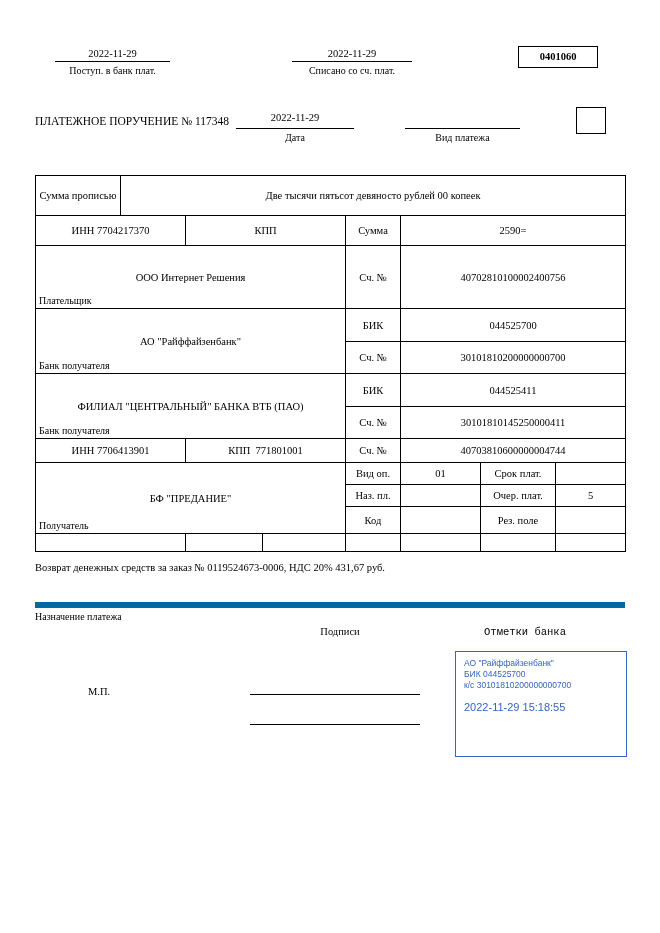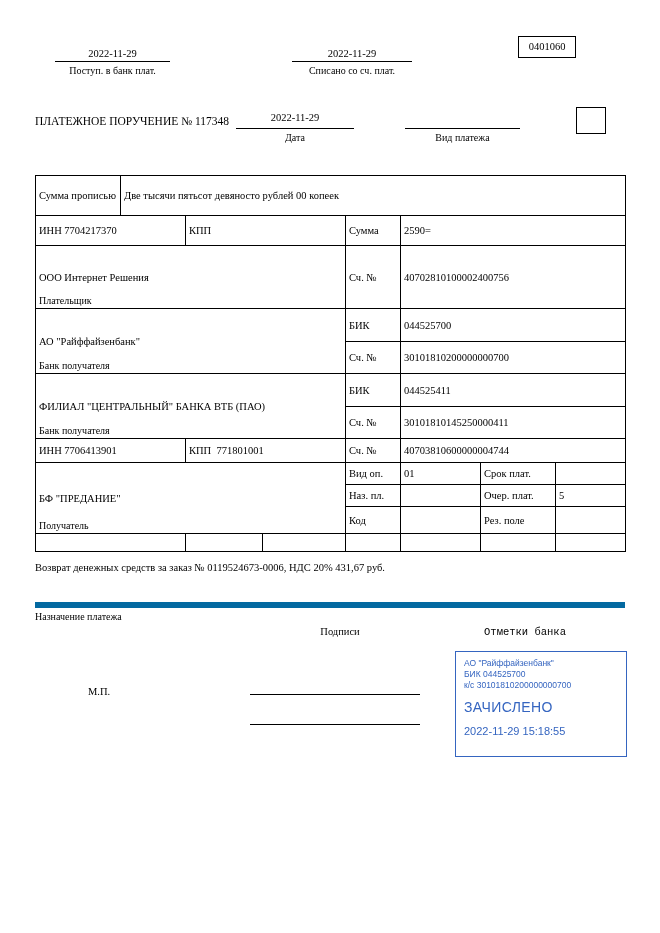--- a/index.html
+++ b/index.html
@@ -16,21 +16,21 @@
   .date-block .lbl { display:block; font-size:10px; padding-top:3px; }
 
   .form-code-box { border:1px solid #000; text-align:center; line-height:20px; font-size:10.5px; }
 
   .title-text { font-size:11.5px; white-space:nowrap; }
   .uline { border-bottom:1px solid #000; text-align:center; font-size:10.5px; }
   .small-lbl { font-size:10px; text-align:center; }
   .type-box { border:1px solid #000; }
 
   table.pay { border-collapse:collapse; table-layout:fixed; background:#fff; }
-  table.pay td { border:1px solid #000; font-size:10.5px; padding:1px 3px; vertical-align:middle; overflow:hidden; }
+  table.pay td { border:1px solid #000; font-size:10.5px; padding:1px 3px; vertical-align:middle; overflow:hidden;text-align:center; }
   td.vtop { vertical-align:top; padding-top:3px; }
   td.vbot { vertical-align:bottom; padding-bottom:3px; }
   td.pt16 { vertical-align:top; padding-top:16px; }
   td.section { position:relative; vertical-align:top; padding-top:6px; }
   td.section .sec-lbl { position:absolute; bottom:2px; left:3px; font-size:10px; }
 
   .purpose-area { border-bottom:6px solid #0369a1; }
   .purpose-text { padding-top:6px; font-size:10.5px; }
   .plain-lbl { font-size:10px; }
 
@@ -53,21 +53,21 @@
 <div class="abs date-block" style="left:55px; top:48px; width:115px;">
   <span class="val">2022-11-29</span>
   <span class="lbl">Поступ. в банк плат.</span>
 </div>
 
 <div class="abs date-block" style="left:292px; top:48px; width:120px;">
   <span class="val">2022-11-29</span>
   <span class="lbl">Списано со сч. плат.</span>
 </div>
 
-<div class="abs form-code-box" style="left:518px; top:36px; width:58px; height:22px;">0401060</div>
+<div class="abs form-code-box" style="left:518px; top:46px; width:80px; height:22px;font-weight:bold;">0401060</div>
 
 <div class="abs title-text" style="left:35px; top:115px;">ПЛАТЕЖНОЕ ПОРУЧЕНИЕ № 117348</div>
 <div class="abs uline" style="left:236px; top:112px; width:118px; height:17px;">2022-11-29</div>
 <div class="abs small-lbl" style="left:236px; top:132px; width:118px;">Дата</div>
 <div class="abs" style="left:405px; top:112px; width:115px; height:17px; border-bottom:1px solid #000;"></div>
 <div class="abs small-lbl" style="left:405px; top:132px; width:115px;">Вид платежа</div>
 <div class="abs type-box" style="left:576px; top:107px; width:30px; height:27px;"></div>
 
 <table class="pay abs" style="left:35px; top:175px; width:590px;">
   <colgroup>
@@ -168,19 +168,18 @@
 </div>
 <div class="abs plain-lbl" style="left:35px; top:611px;">Назначение платежа</div>
 
 <div class="abs" style="left:255px; top:626px; width:170px; text-align:center;">Подписи</div>
 <div class="abs" style="left:455px; top:626px; width:140px; text-align:center;font-family:Liberation Mono, monospace;">Отметки банка</div>
 
 <div class="abs stamp" style="left: 455px; top: 651px; width: 172px; height: 106px; color: rgb(53, 101, 192); border-color: rgb(53, 101, 192);">
   <div class="s1">АО "Райффайзенбанк"</div>
   <div class="s1">БИК 044525700</div>
   <div class="s1">к/с 30101810200000000700</div>
-  <div class="status">ЗАЧИСЛЕНО</div>
   <div class="dt">2022-11-29 15:18:55</div>
 </div>
 
 <div class="abs" style="left:88px; top:686px;">М.П.</div>
 <div class="abs sig-line" style="left:250px; top:694px; width:170px;"></div>
 <div class="abs sig-line" style="left:250px; top:724px; width:170px;"></div>
 
 </body></html>

